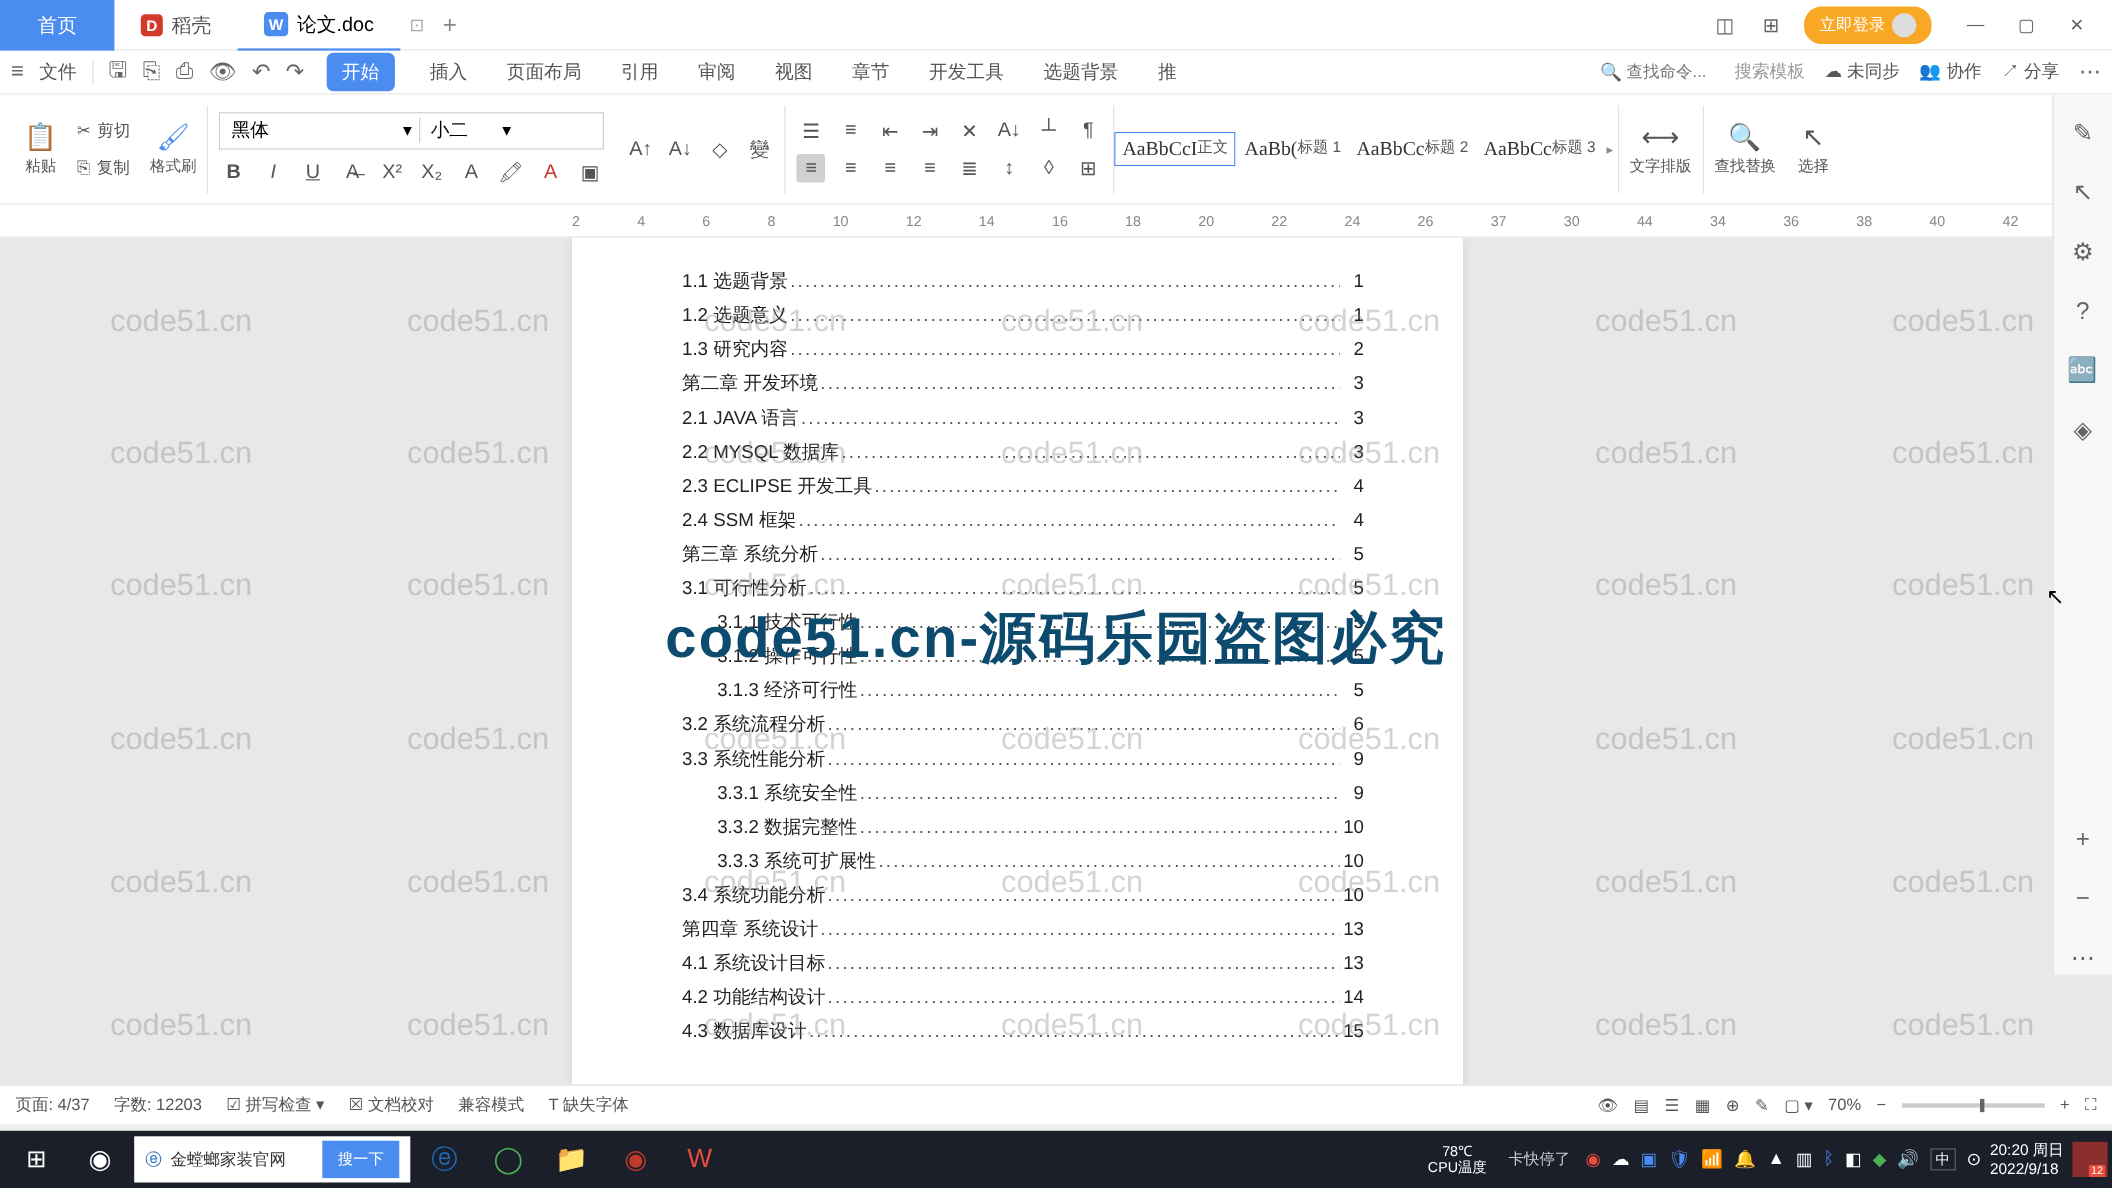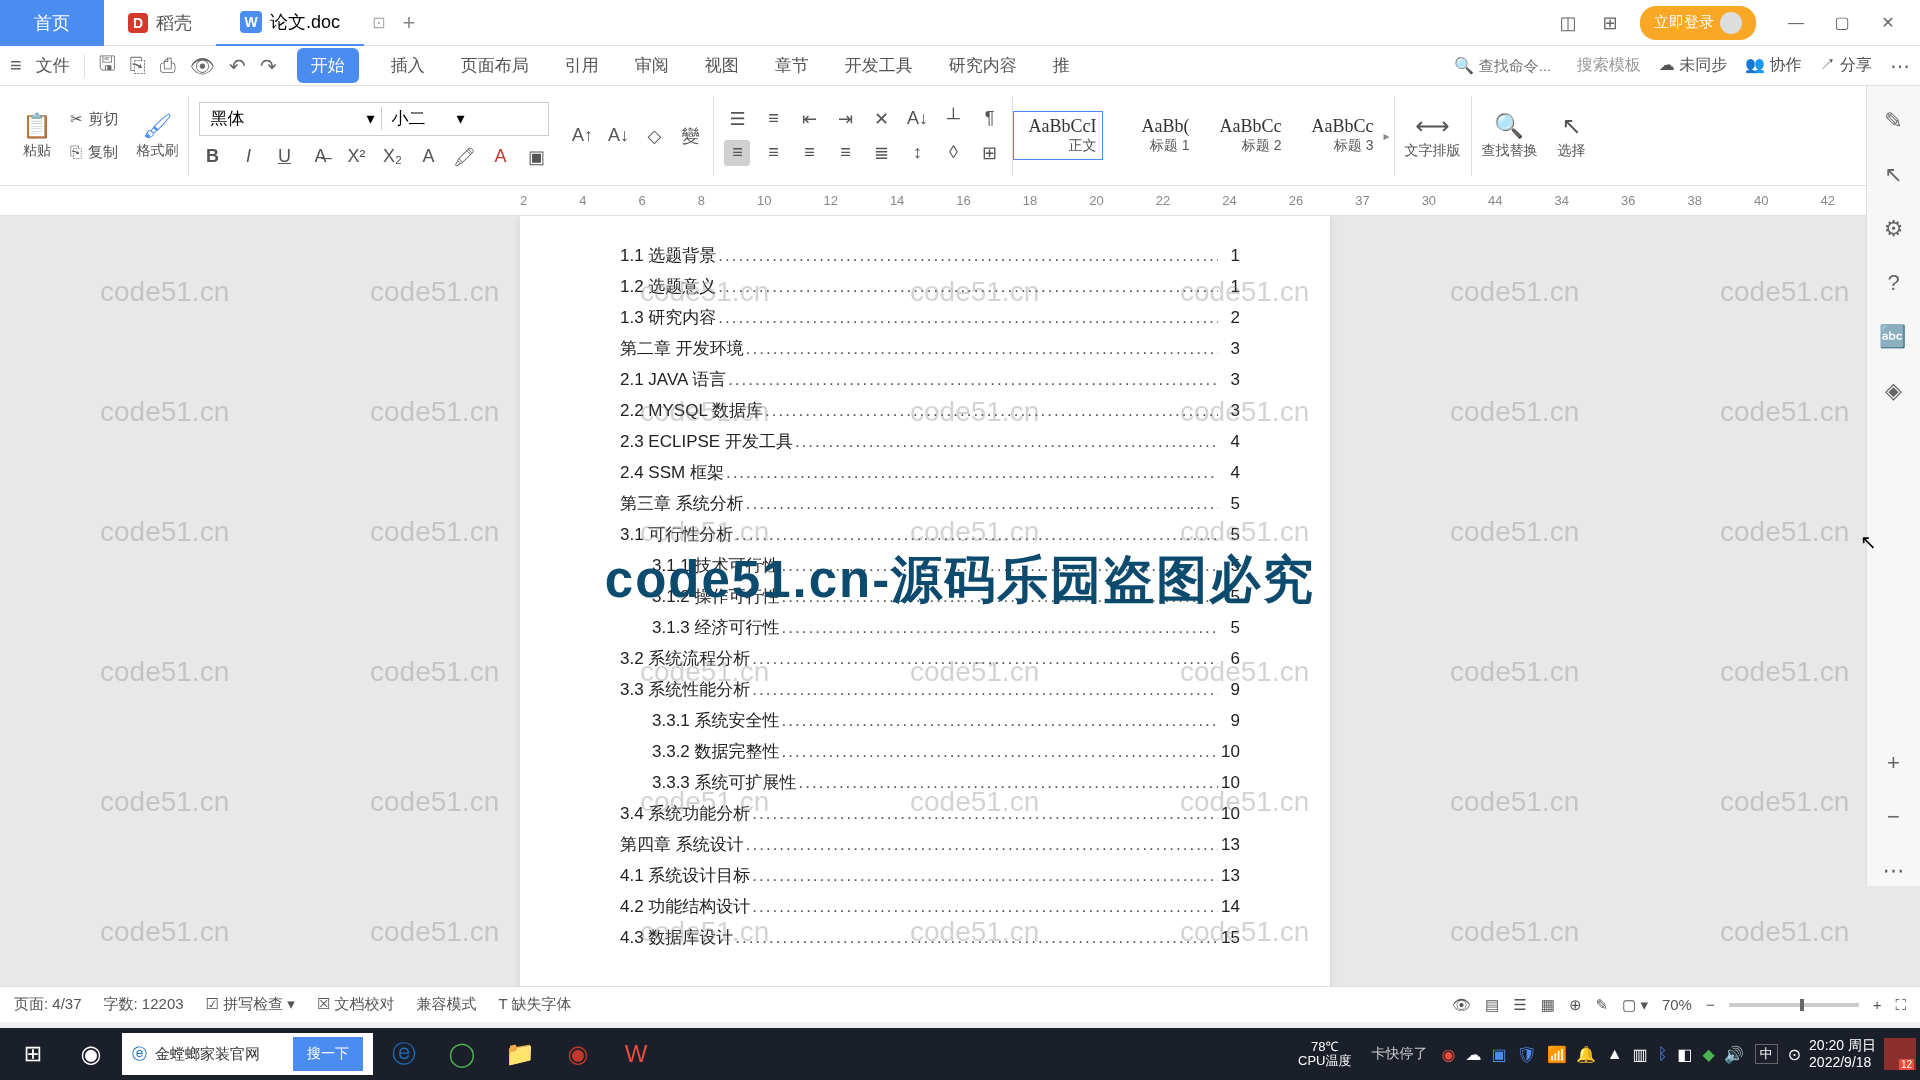--- a/index.html
+++ b/index.html
@@ -42,21 +42,21 @@
 .rib-icon { font-size: 24px; color: #4a8cf0; }
 .rib-small-btn { display: flex; align-items: center; gap: 6px; font-size: 15px; color: #555; padding: 4px 0; }
 .font-select { display: flex; align-items: center; border: 1px solid #ccc; height: 34px; }
 .font-name { padding: 0 10px; width: 160px; font-size: 17px; }
 .font-size { padding: 0 10px; width: 70px; font-size: 17px; border-left: 1px solid #ccc; }
 .tool-row { display: flex; gap: 10px; }
 .tool-icn { width: 26px; height: 26px; display: flex; align-items: center; justify-content: center; font-size: 18px; color: #555; }
 .tool-icn.red { color: #c0392b; }
 .tool-icn.active { background: #d0d0d0; border-radius: 3px; }
 .style-preview { display: flex; align-items: center; gap: 2px; }
-.style-item { display: flex; flex-direction: column; align-items: flex-end; padding: 4px 6px; min-width: 90px; }
+.style-item { display: flex; flex-direction: row; align-items: flex-start; padding: 4px 6px; min-width: 90px; }
 .style-sample { font-size: 18px; font-family: serif; color: #333; }
 .style-label { font-size: 14px; color: #555; }
 .style-item.sel { border: 1px solid #4a8cf0; }
 
 
 .ruler { height: 30px; background: #fff; display: flex; align-items: center; padding-left: 520px; font-size: 13px; color: #888; gap: 52px; border-bottom: 1px solid #e0e0e0; position: relative; }
 
 
 .doc-area { position: relative; height: 770px; background: #e8e8e8; overflow: hidden; }
 .page { position: absolute; left: 520px; top: 0; width: 810px; min-height: 100%; background: #fff; box-shadow: 0 2px 8px rgba(0,0,0,0.1); padding: 20px 90px 20px 100px; }
@@ -140,21 +140,21 @@
   </div>
   <div class="menu-items" id="menu-items">
       <span class="menu-item active">开始</span>
       <span class="menu-item">插入</span>
       <span class="menu-item">页面布局</span>
       <span class="menu-item">引用</span>
       <span class="menu-item">审阅</span>
       <span class="menu-item">视图</span>
       <span class="menu-item">章节</span>
       <span class="menu-item">开发工具</span>
-      <span class="menu-item">研究内容</span>
+      <span class="menu-item">选题背景</span>
       <span class="menu-item">推</span>
     </div>
   <div class="mb-right">
     <div class="search-box">
       <span>🔍</span>
       <input class="search-input" placeholder="查找命令..." style="">
     </div>
     <span style="color:#999">搜索模板</span>
     <span>☁ <span>未同步</span></span>
     <span>👥 <span>协作</span></span>

